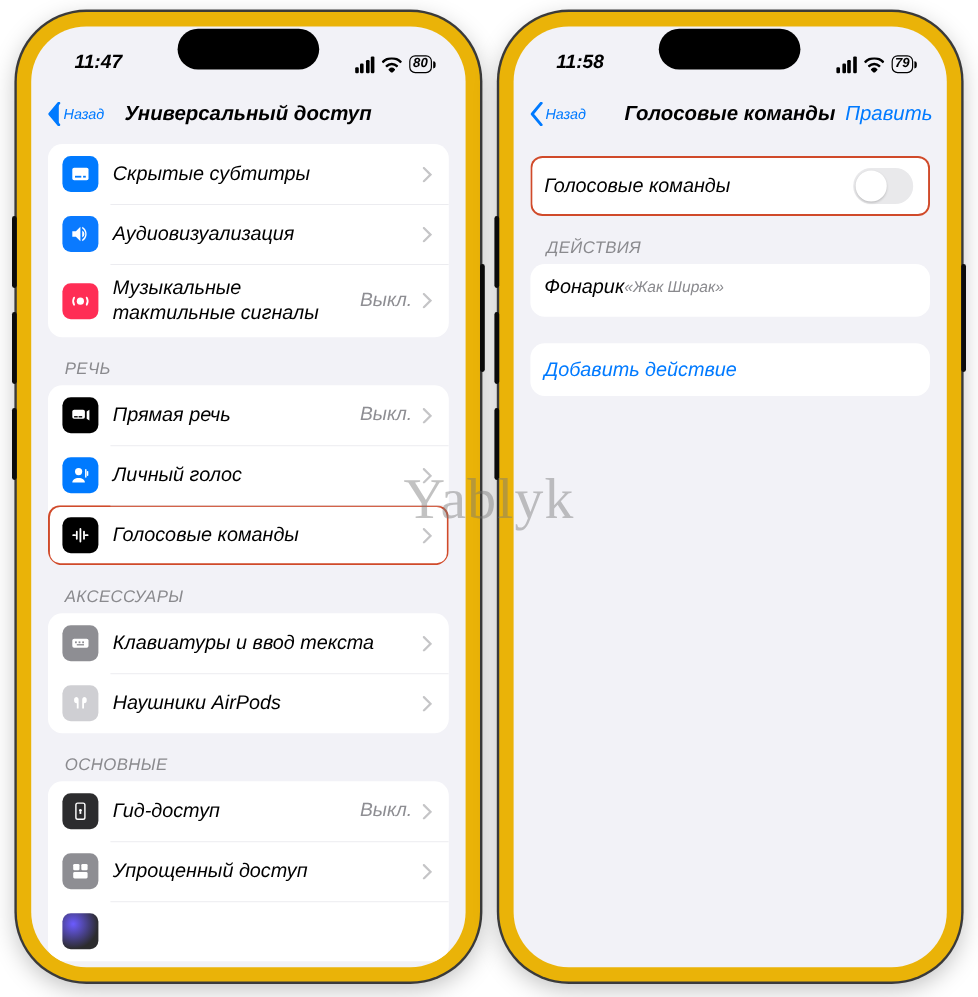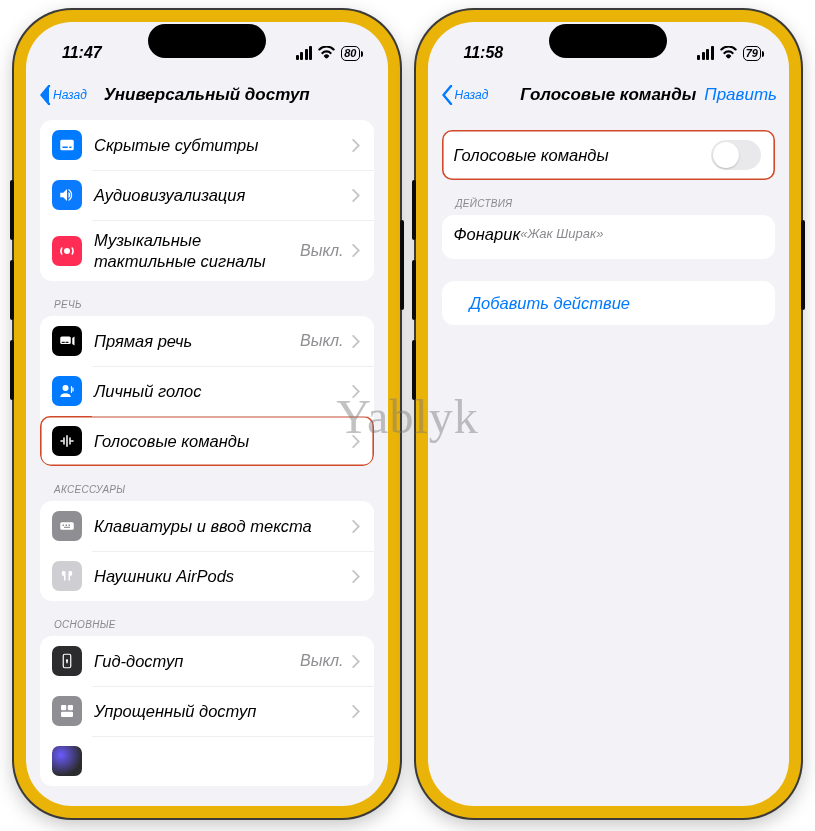--- a/index.html
+++ b/index.html
@@ -13,36 +13,36 @@
   .phone::before { left:-4px; top:170px; width:4px; height:60px; box-shadow: 0 80px 0 #0b0b0b, 0 160px 0 #0b0b0b; }
   .phone::after  { right:-4px; top:210px; width:4px; height:90px; }
   .screen {
     width: 100%; height: 100%; background: #f2f2f7; border-radius: 46px; overflow: hidden; position: relative;
   }
   .island {
     position: absolute; top: 14px; left: 50%; transform: translateX(-50%);
     width: 118px; height: 34px; background: #000; border-radius: 20px; z-index: 50;
   }
   .status-bar { height: 52px; display: flex; align-items: center; justify-content: space-between; padding: 10px 28px 0 36px; font-weight: 600; font-size: 16px; }
-  .status-right { display:flex; align-items:flex-start; gap:6px; }
+  .status-right { display:flex; align-items:flex-end; gap:6px; }
   .signal { display:flex; align-items:flex-end; gap:1.5px; }
   .signal i { width:3px; background:#000; border-radius:1px; display:block; }
   .signal i:nth-child(1){height:5px}.signal i:nth-child(2){height:8px}.signal i:nth-child(3){height:11px}.signal i:nth-child(4){height:14px}
   .wifi { width:17px; height:13px; }
   .batt { display:flex; align-items:center; gap:2px; border:1.5px solid #000; border-radius:5px; padding:1px 2px; font-size:11px; font-weight:700; line-height:1; position:relative; }
   .batt::after{content:"";position:absolute;right:-4px;top:4px;width:2px;height:6px;background:#000;border-radius:0 2px 2px 0;}
 
   .navbar { height: 42px; display:flex; align-items:center; padding: 0 12px; position: relative; }
   .nav-back { color:#007aff; font-size:12px; display:flex; align-items:center; gap:2px; }
   .nav-back svg { width:13px; height:20px; }
   .nav-title { position:absolute; left:0; right:0; text-align:center; font-size:17px; font-weight:600; pointer-events:none; }
   .nav-right { margin-left:auto; color:#007aff; font-size:17px; }
 
   .content { height: calc(100% - 94px); overflow:hidden; padding: 0 14px; }
-  .section-header { font-size:10px; color:#8a8a8e; text-transform:uppercase; letter-spacing:.3px; padding: 18px 14px 6px; }
+  .section-header { font-size:14px; color:#8a8a8e; text-transform:uppercase; letter-spacing:.3px; padding: 18px 14px 6px; }
   .group { background:#fff; border-radius:12px; overflow:hidden; }
   .row {
     display:flex; align-items:center; padding: 10px 14px 10px 12px; min-height:44px; position:relative;
   }
   .row + .row::before {
     content:""; position:absolute; left:52px; right:0; top:0; height:1px; background:#e5e5ea; transform:scaleY(.6);
   }
   .icon {
     width:30px; height:30px; border-radius:7px; display:flex; align-items:center; justify-content:center;
     margin-right:12px; flex-shrink:0; color:#fff; font-size:16px;
@@ -50,21 +50,21 @@
   .icon svg { width:18px; height:18px; }
   .row-label { font-size:16.5px; color:#000; line-height:1.25; }
   .row-sub   { font-size:13px; color:#8a8a8e; margin-top:2px; }
   .row-trail { margin-left:auto; display:flex; align-items:center; gap:8px; color:#8e8e93; font-size:16px;text-align:right; }
   .chevron { width:8px; height:13px; }
   .highlight { box-shadow: inset 0 0 0 1.6px #d04a2a; border-radius:10px; }
 
   .toggle { width:50px; height:30px; background:#e9e9eb; border-radius:15px; position:relative; }
   .toggle::after { content:""; position:absolute; top:2px; left:2px; width:26px; height:26px; background:#fff; border-radius:50%; box-shadow:0 1px 2px rgba(0,0,0,.2); }
 
-  .link-row .row-label { color:#007aff;margin-left:16px; }
+  .link-row .row-label { color:#007aff; }
 
   .watermark {
     position:absolute; left:50%; top:50%; transform:translate(-50%,-50%);
     font-family: Georgia, "Times New Roman", serif; font-size:48px; color:rgba(120,120,120,.45);
     pointer-events:none; z-index:100; letter-spacing:1px;
   }
 
   
   .bg-blue   { background:#0a7aff; }
   .bg-blue2  { background:#007aff; }

